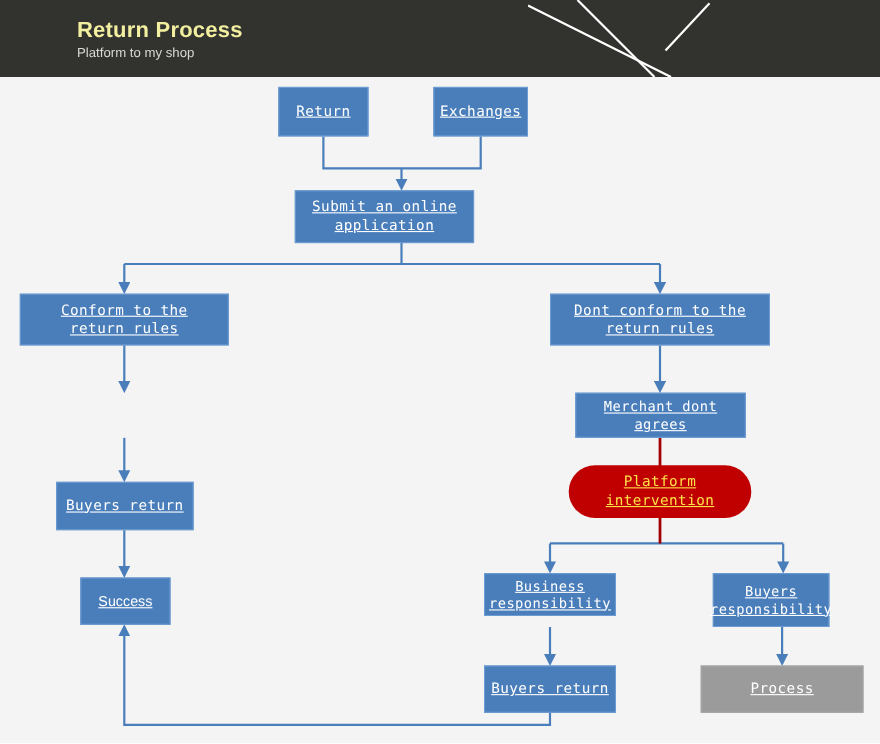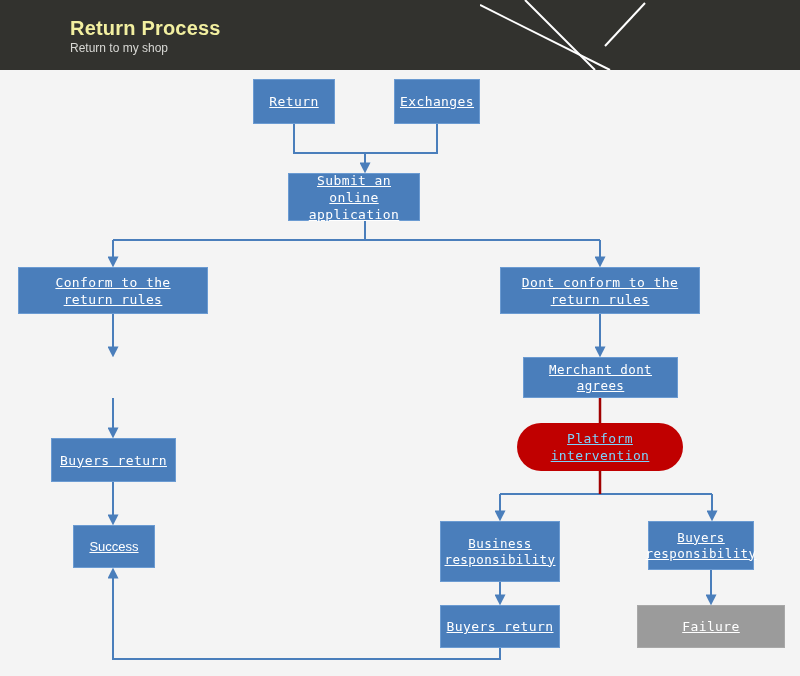--- a/index.html
+++ b/index.html
@@ -83,21 +83,21 @@
     border: 1px solid #6b9bd2;
   }
   .node.gray {
     background: #9b9b9b;
     border: 1px solid #a8a8a8;
   }
   .node.pill {
     background: #c00000;
     border: none;
     border-radius: 24px;
-    color: #7dd3fc;
+    color: #fde047;
   }
   .node.sans {
     font-family: "Liberation Sans", sans-serif;
     font-size: 13px;
     letter-spacing: 0;
   }
   .node.small {
     font-size: 12.5px;
     line-height: 16px;
   }
@@ -107,21 +107,21 @@
 
 <div id="screen">
 
   <div id="header">
     <svg id="header-deco" viewBox="0 0 320 70" preserveAspectRatio="none">
       <line x1="45" y1="0" x2="115" y2="70" stroke="#ffffff" stroke-width="2"></line>
       <line x1="0" y1="5" x2="130" y2="70" stroke="#ffffff" stroke-width="2"></line>
       <line x1="125" y1="46" x2="165" y2="3" stroke="#ffffff" stroke-width="2"></line>
     </svg>
     <div id="header-title">Return Process</div>
-    <div id="header-subtitle">Return to my shop</div>
+    <div id="header-subtitle">Platform to my shop</div>
   </div>
 
   <div id="canvas">
 
     <svg id="edges" viewBox="0 0 800 606">
       <defs>
         <marker id="arrow-blue" viewBox="0 0 10 10" refX="6" refY="5" markerWidth="5.5" markerHeight="5.5" orient="auto-start-reverse">
           <path d="M 0 0 L 10 5 L 0 10 z" fill="#4a7ebb"></path>
         </marker>
       </defs>
@@ -154,43 +154,43 @@
       <g stroke="#a00000" stroke-width="2.5" fill="none">
         <path d="M 600 328 L 600 355"></path>
         <path d="M 600 399 L 600 424"></path>
       </g>
     </svg>
 
     <div class="node blue" style="left:253px; top:9px; width:82px; height:45px;">Return</div>
 
     <div class="node blue" style="left:394px; top:9px; width:86px; height:45px;">Exchanges</div>
 
-    <div class="node blue" style="left:288px; top:103px; width:132px; height:48px;">Submit an online
+    <div class="node blue" style="left:268px; top:103px; width:163px; height:48px;">Submit an online
 application</div>
 
     <div class="node blue" style="left:18px; top:197px; width:190px; height:47px;">Conform to the
 return rules</div>
 
     <div class="node blue" style="left:500px; top:197px; width:200px; height:47px;">Dont conform to the
 return rules</div>
 
 
     <div class="node blue small" style="left:523px; top:287px; width:155px; height:41px;">Merchant dont agrees</div>
 
     <div class="node blue" style="left:51px; top:368px; width:125px; height:44px;">Buyers return</div>
 
     <div class="node pill" style="left:517px; top:353px; width:166px; height:48px;">Platform
 intervention</div>
 
     <div class="node blue sans" style="left:73px; top:455px; width:82px; height:43px;">Success</div>
 
-    <div class="node blue small" style="left:440px; top:451px; width:120px; height:61px;">Business
+    <div class="node blue small" style="left:440px; top:451px; width:120px; height:39px;">Business
 responsibility</div>
 
     <div class="node blue small" style="left:648px; top:451px; width:106px; height:49px;">Buyers
 responsibility</div>
 
     <div class="node blue" style="left:440px; top:535px; width:120px; height:43px;">Buyers return</div>
 
-    <div class="node gray" style="left:637px; top:535px; width:148px; height:43px;">Failure</div>
+    <div class="node gray" style="left:637px; top:535px; width:148px; height:43px;">Process</div>
 
   </div>
 </div>
 
 </body></html>

